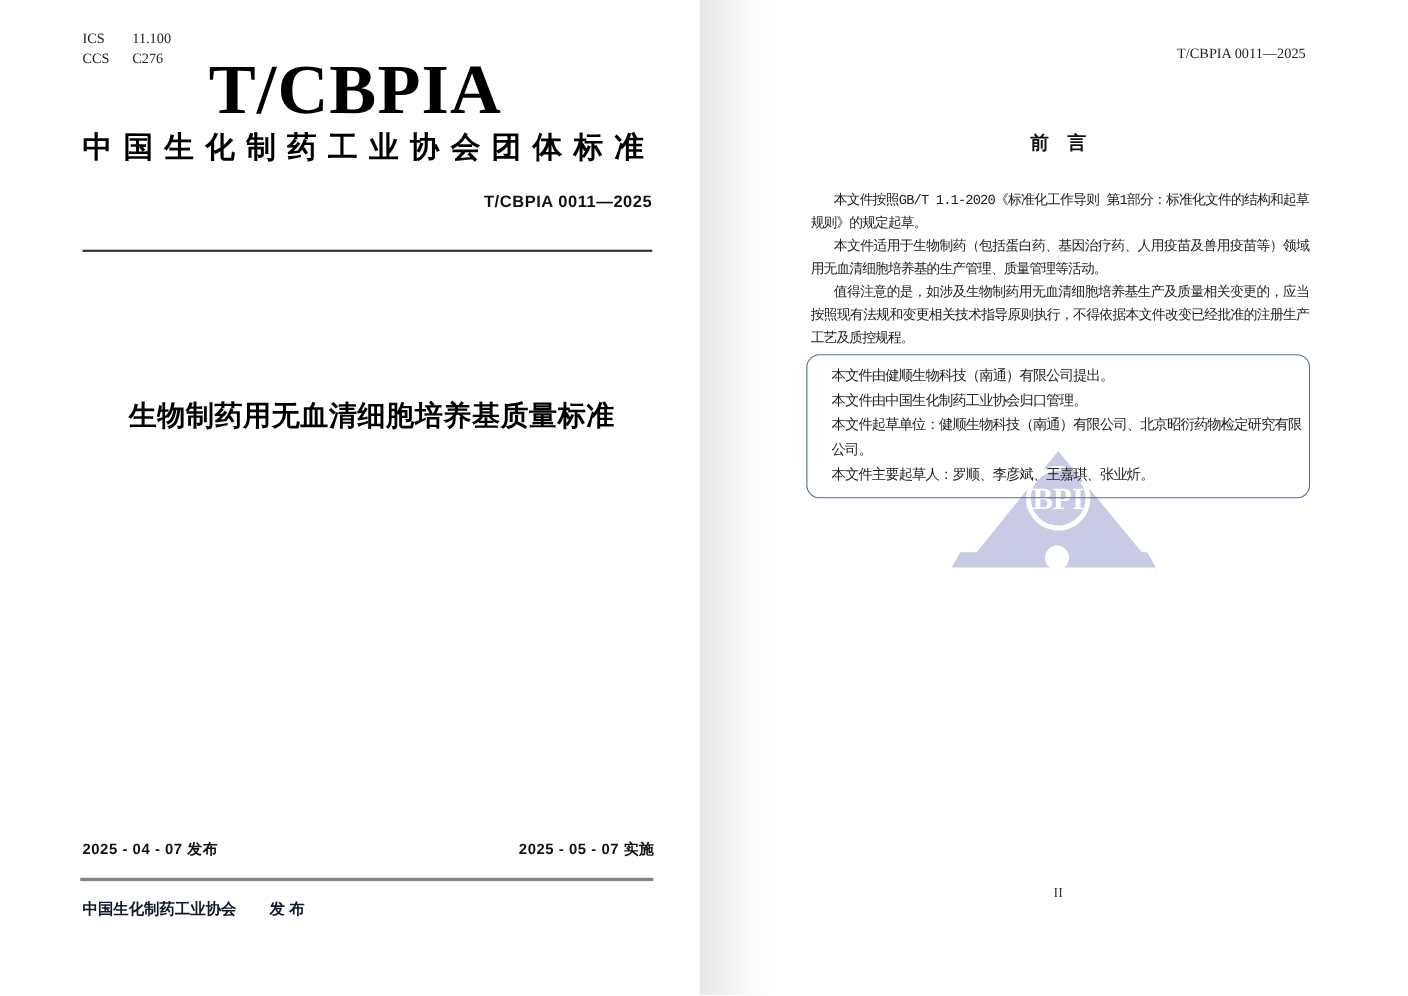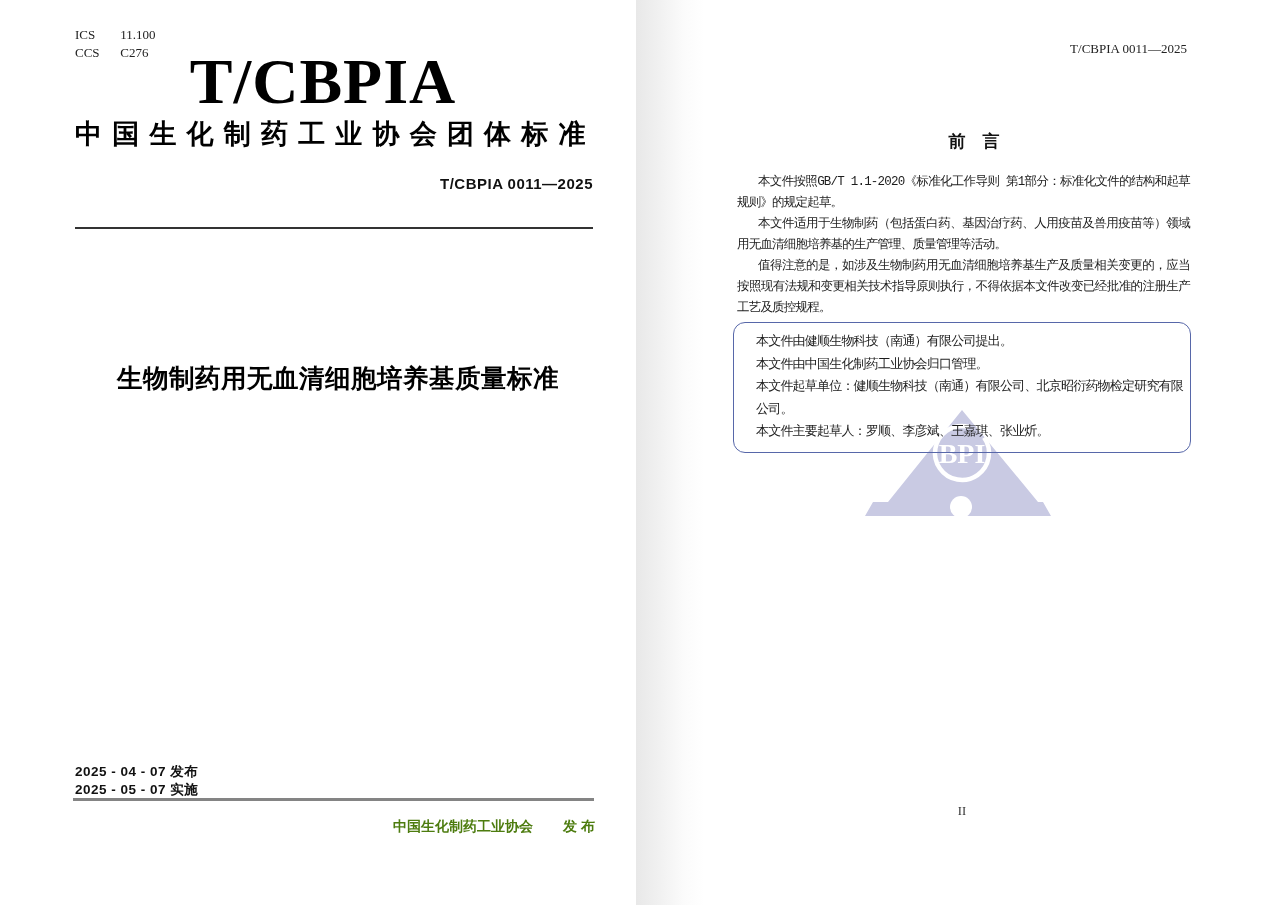--- a/index.html
+++ b/index.html
@@ -20,31 +20,31 @@
             font-weight:bold;font-size:64px;line-height:64px;letter-spacing:1px;color:#000;}
   .org-name{position:absolute;left:75px;top:119px;width:520px;font-weight:bold;font-size:27px;
             line-height:31px;color:#000;text-align:justify;text-align-last:justify;white-space:nowrap;
             letter-spacing:9.5px;}
   .doc-number-left{position:absolute;left:75px;top:175px;width:518px;text-align:right;
             font-size:15px;font-weight:600;letter-spacing:0.5px;color:#111;}
   .rule-top{position:absolute;left:75px;top:227px;width:518px;height:0;border-top:2px solid #333;}
   .cover-title{position:absolute;left:62px;top:346px;width:520px;margin:16px;text-align:center;
             font-size:25.5px;font-weight:bold;letter-spacing:0.5px;color:#000;line-height:32px;}
   .dates{position:absolute;left:75px;top:763px;width:520px;display:flex;justify-content:space-between;
-            font-size:13.5px;font-weight:bold;letter-spacing:0.5px;color:#111;flex-direction:column;}
+            font-size:13.5px;font-weight:bold;letter-spacing:0.5px;color:#111;}
   .rule-bottom{position:absolute;left:73px;top:798px;width:521px;height:0;border-top:3.5px solid #848484;}
-  .publisher{position:absolute;left:75px;top:818px;width:520px;text-align:right;
-            font-size:14px;font-weight:bold;color:#4d7c0f;}
+  .publisher{position:absolute;left:75px;top:818px;width:520px;text-align:left;
+            font-size:14px;font-weight:bold;color:#0f172a;}
   .publisher .publish-label{margin-left:30px;}
 
   
   .page-right{position:absolute;left:704px;top:0;width:576px;height:905px;}
   .doc-number-right{position:absolute;left:33px;top:41px;width:450px;text-align:right;
             font-family:"Liberation Serif","DejaVu Serif",serif;font-size:13px;color:#222;}
-  .foreword-heading{position:absolute;left:33px;top:118px;width:450px;margin:12px;text-align:center;
+  .foreword-heading{position:absolute;left:33px;top:118px;width:450px;margin:0;text-align:center;
             font-family:"Liberation Serif","DejaVu Serif",serif;font-size:17px;font-weight:bold;color:#111;}
   .body-text{position:absolute;left:33px;top:172px;width:453px;z-index:2;
             font-family:Liberation Mono, monospace;font-size:12.5px;letter-spacing:-0.8px;
             line-height:21px;color:#1c1c1c;text-align:justify;}
   .body-text p{margin:0;text-indent:21px;}
   .attribution-box{position:absolute;left:29px;top:322px;width:458px;box-sizing:border-box;z-index:2;
             border:1.5px solid #5767a9;border-radius:12px;padding:7px 0 9px 0;background:transparent;}
   .attribution-box p{margin:0;padding:0 4px 0 22px;line-height:22.5px;
             font-family:Liberation Serif, serif;font-size:13px;
             letter-spacing:-0.8px;color:#1c1c1c;}

